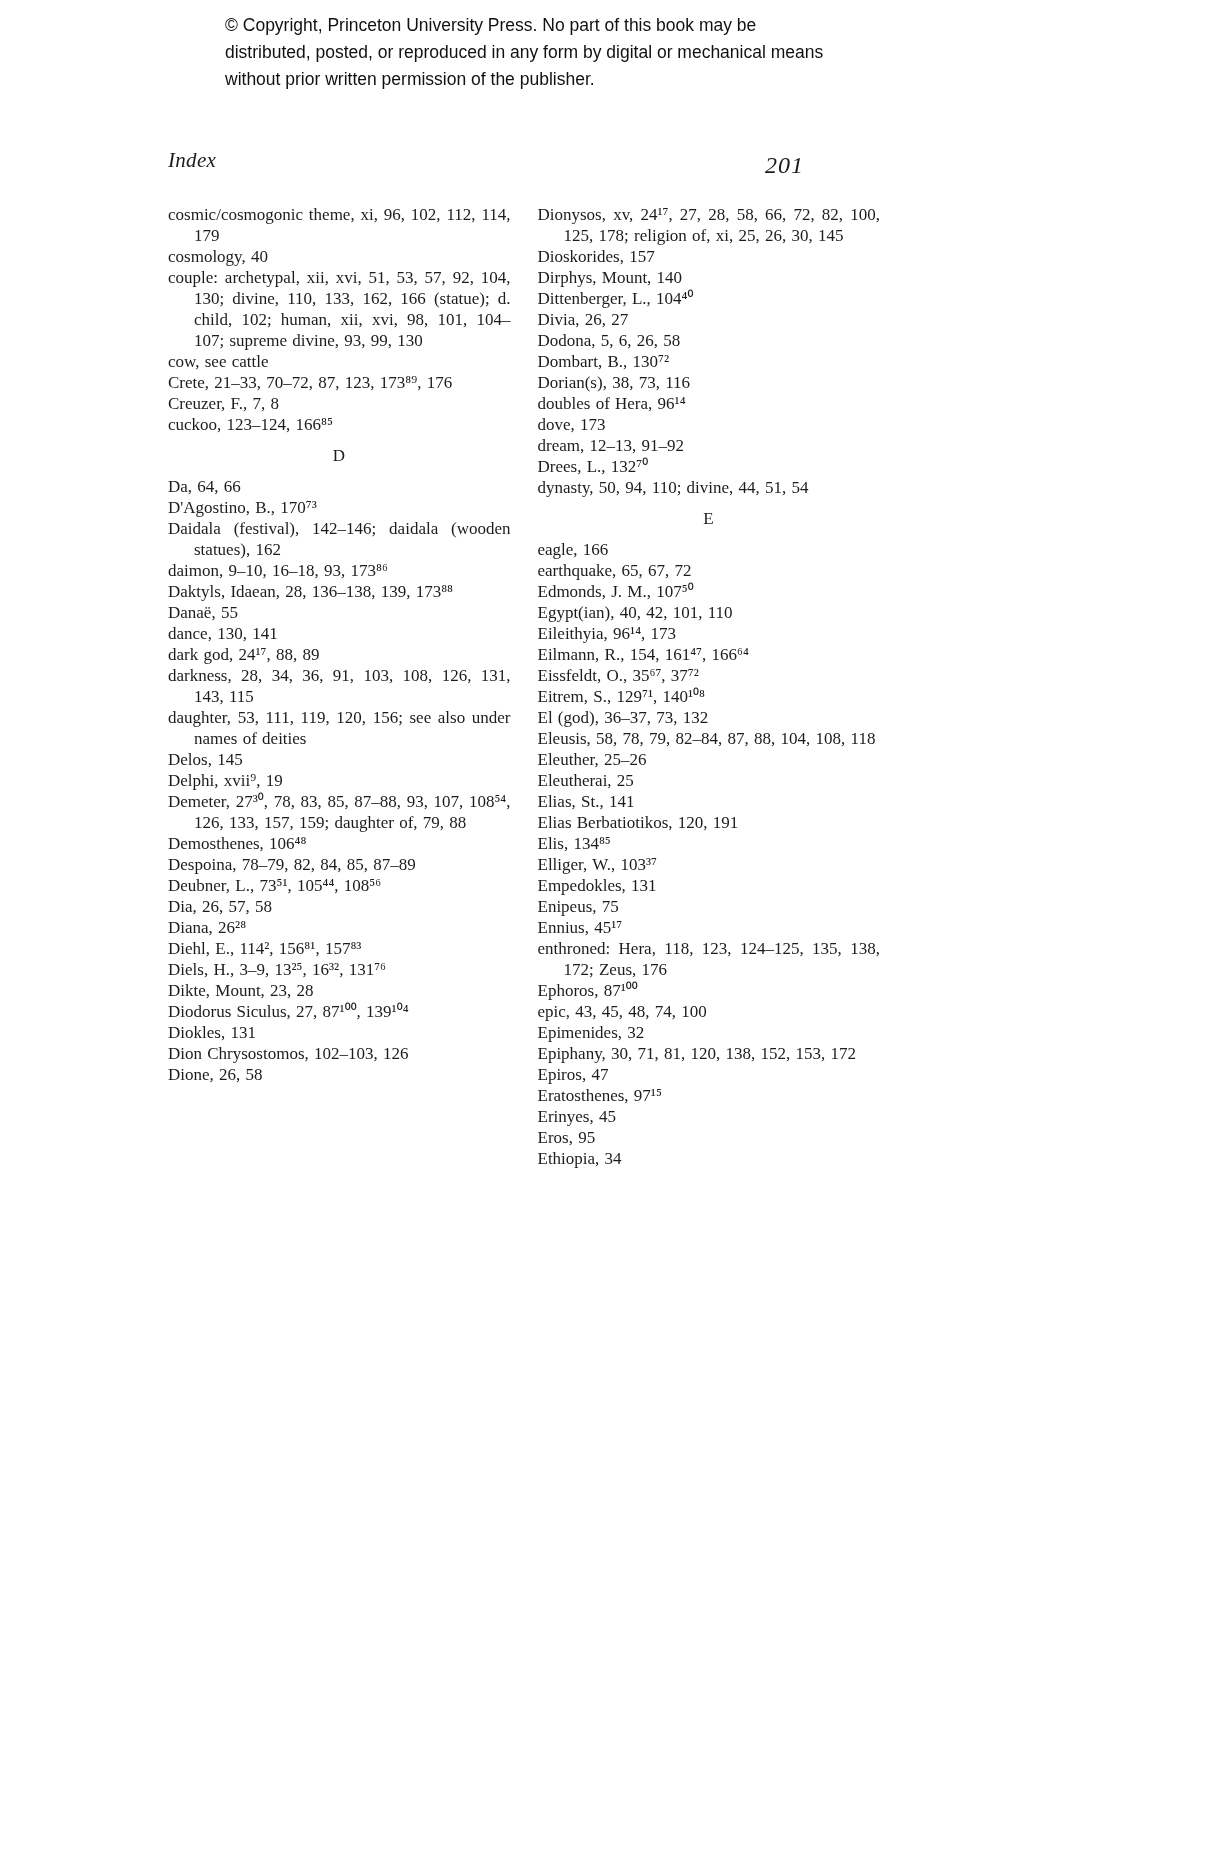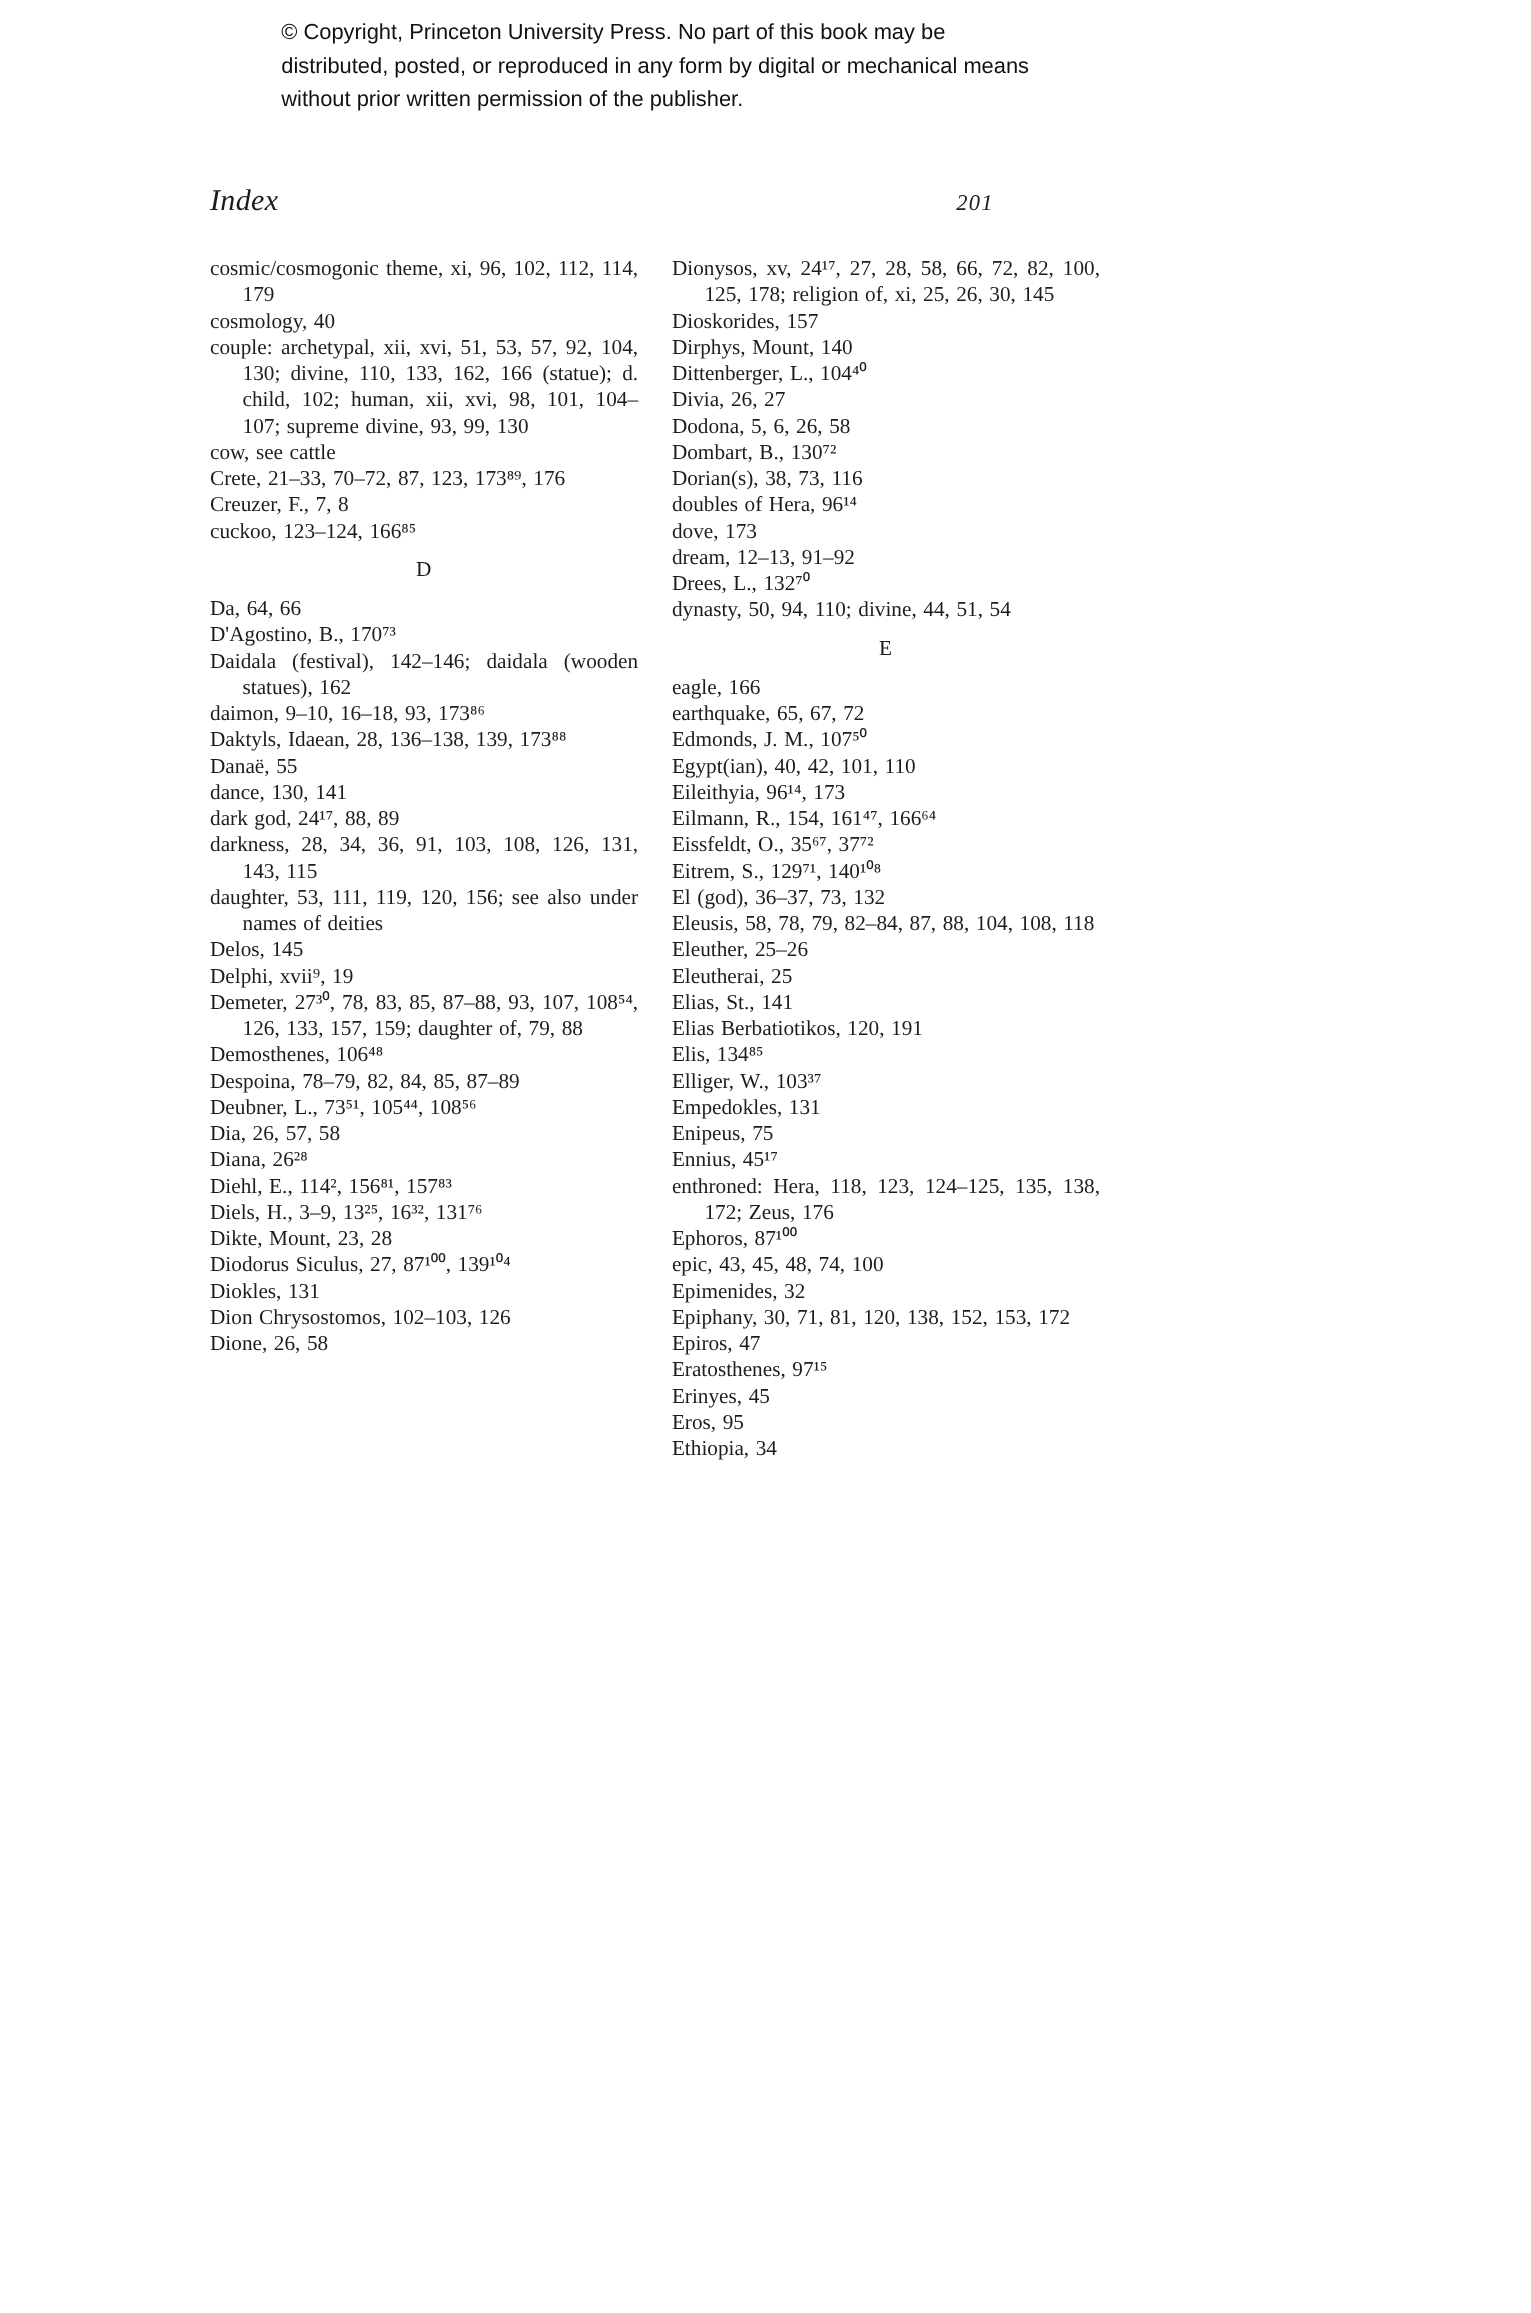--- a/index.html
+++ b/index.html
@@ -31,29 +31,29 @@
     left: 168px;
     top: 148px;
     width: 712px;
   }
   .head-row {
     position: relative;
     height: 40px;
   }
   .title {
     font-style: italic;
-    font-size: 24px;
+    font-size: 21px;
     letter-spacing: 0.3px;
   }
   .pageno {
     position: absolute;
     left: 597px;
     top: 4px;
     font-style: italic;
-    font-size: 18px;
+    font-size: 24px;
     letter-spacing: 1px;
   }
   .columns {
     display: flex;
     gap: 27px;
     margin-top: 16px;
   }
   .col {
     width: 344px;
   }

